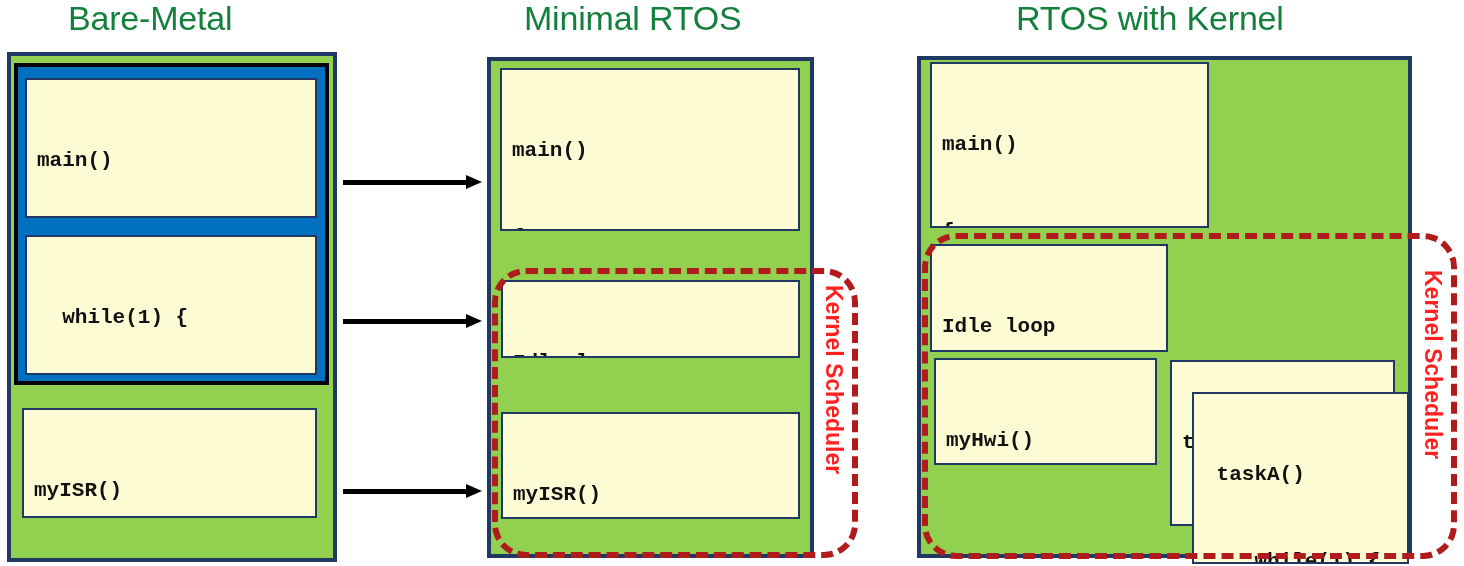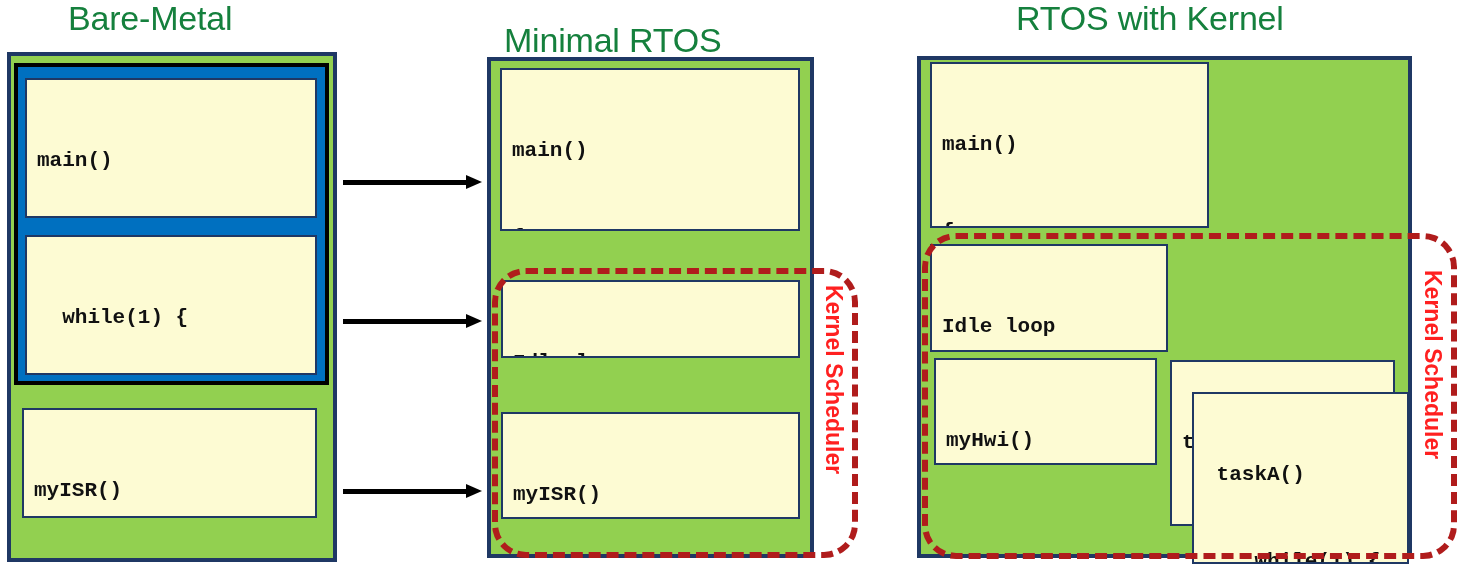--- a/index.html
+++ b/index.html
@@ -104,21 +104,21 @@
     text-orientation: mixed;
     white-space: nowrap;
     letter-spacing: 0px;
   }
 </style>
 </head>
 <body>
 
 <div class="col-title" style="left:68px; top:-1px;">Bare-Metal</div>
 
-<div class="col-title" style="left:504px; top:-1px;margin-top:22px;">Minimal RTOS</div>
+<div class="col-title" style="left:524px; top:-1px;">Minimal RTOS</div>
 
 <div class="col-title" style="left:1016px; top:-1px;">RTOS with Kernel</div>
 
 <div id="bm-outer"></div>
 <div id="bm-blueframe"></div>
 
 <div class="codebox" style="left:25px; top:78px; width:292px; height:140px;">
   <span class="ln">main()</span>
   
   

